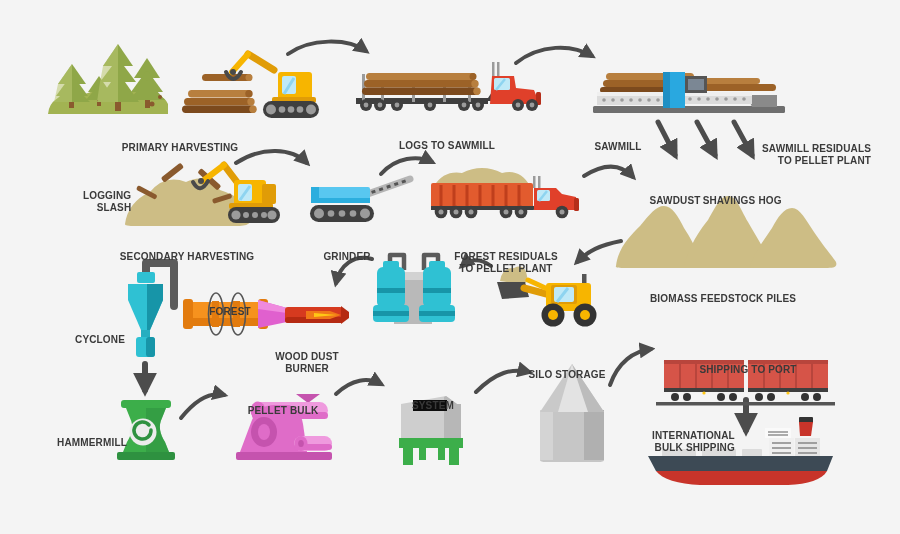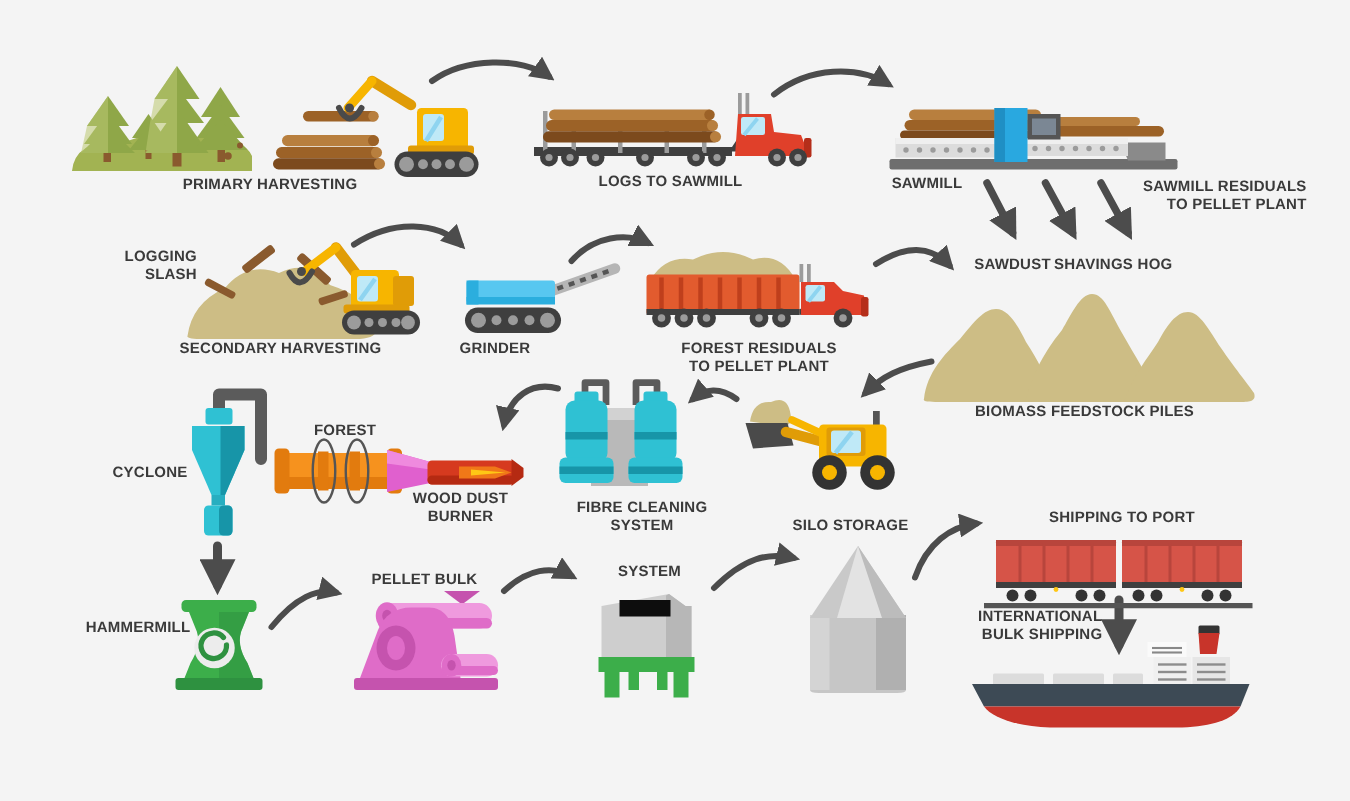--- a/index.html
+++ b/index.html
@@ -10,20 +10,21 @@
   }
   #art{position:absolute;left:0;top:0;z-index:1;}
   .label{
     position:absolute;z-index:2;
     font-size:10px;font-weight:bold;line-height:11.5px;
     color:var(--label-text,#3a3a3a);
     letter-spacing:.15px;
     white-space:pre-line;
     text-align:center;
     transform:translateX(-50%);
+    margin-top:24px;
   }
   .label.left{transform:none;text-align:right;}
 </style>
 </head>
 <body>
 
 <div id="stage">
 
 <svg id="art" width="900" height="534" viewBox="0 0 900 534">
   <defs>
@@ -451,30 +452,28 @@
   <div class="label" style="left:447px;top:116px">LOGS TO SAWMILL</div>
   <div class="label" style="left:618px;top:117px">SAWMILL</div>
   <div class="label left" style="left:762px;top:119px">SAWMILL RESIDUALS
 TO PELLET PLANT</div>
   <div class="label" style="left:675px;top:171px">SAWDUST</div>
   <div class="label" style="left:729px;top:171px">SHAVINGS</div>
   <div class="label" style="left:770px;top:171px">HOG</div>
   <div class="label left" style="left:83px;top:166px">LOGGING
 SLASH</div>
   <div class="label" style="left:187px;top:227px">SECONDARY HARVESTING</div>
-  <div class="label" style="left:330px;top:227px">GRINDER</div>
+  <div class="label" style="left:347px;top:227px">GRINDER</div>
   <div class="label" style="left:506px;top:227px">FOREST RESIDUALS
 TO PELLET PLANT</div>
   <div class="label" style="left:723px;top:269px">BIOMASS FEEDSTOCK PILES</div>
   <div class="label" style="left:100px;top:310px">CYCLONE</div>
   <div class="label" style="left:230px;top:282px">FOREST</div>
   <div class="label" style="left:307px;top:327px">WOOD DUST
 BURNER</div>
-  <div class="label" style="left:428px;top:333px">FIBRE CLEANING
-SYSTEM</div>
   <div class="label" style="left:92px;top:413px">HAMMERMILL</div>
   <div class="label" style="left:283px;top:381px">PELLET BULK</div>
   <div class="label" style="left:433px;top:376px">SYSTEM</div>
   <div class="label" style="left:567px;top:345px">SILO STORAGE</div>
   <div class="label" style="left:748px;top:340px">SHIPPING TO PORT</div>
   <div class="label left" style="left:652px;top:406px">INTERNATIONAL
 BULK SHIPPING</div>
 
 </div>
 

